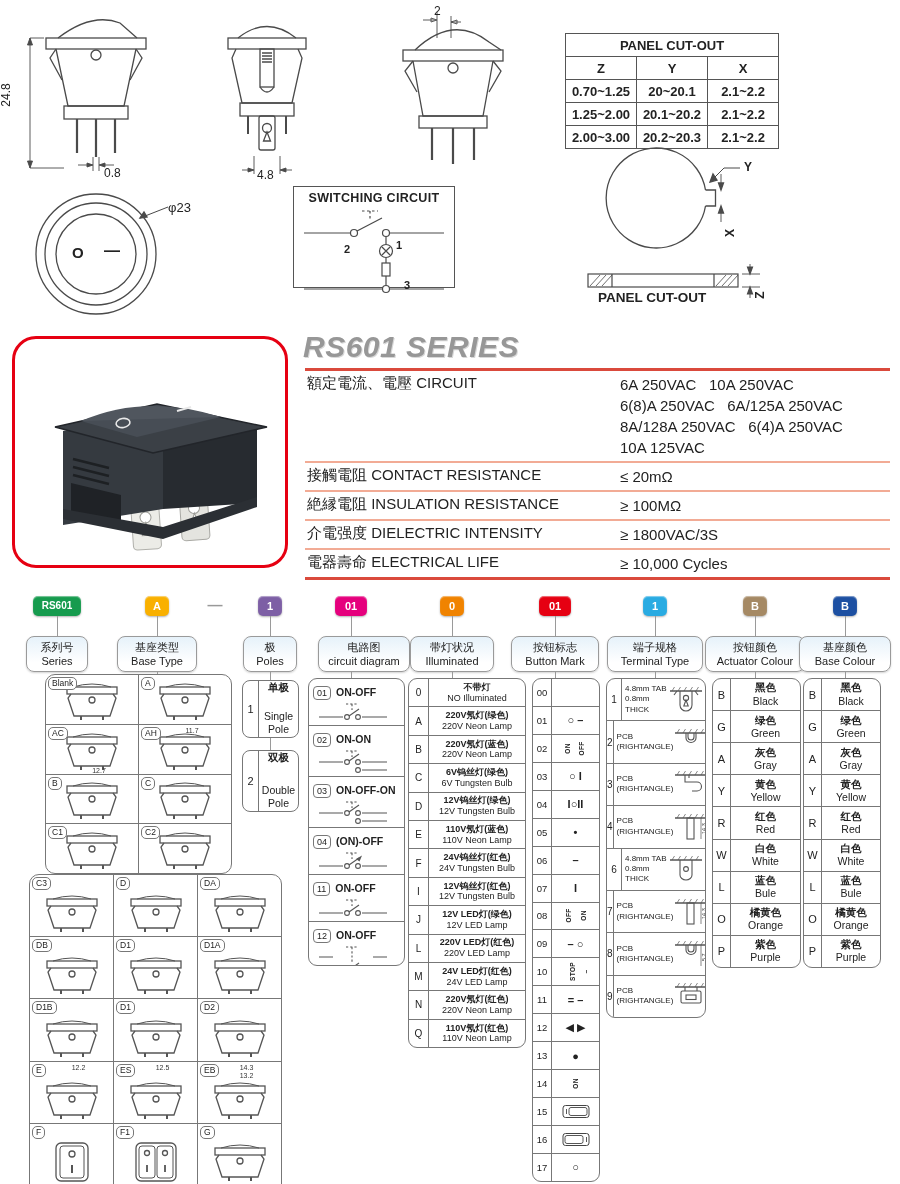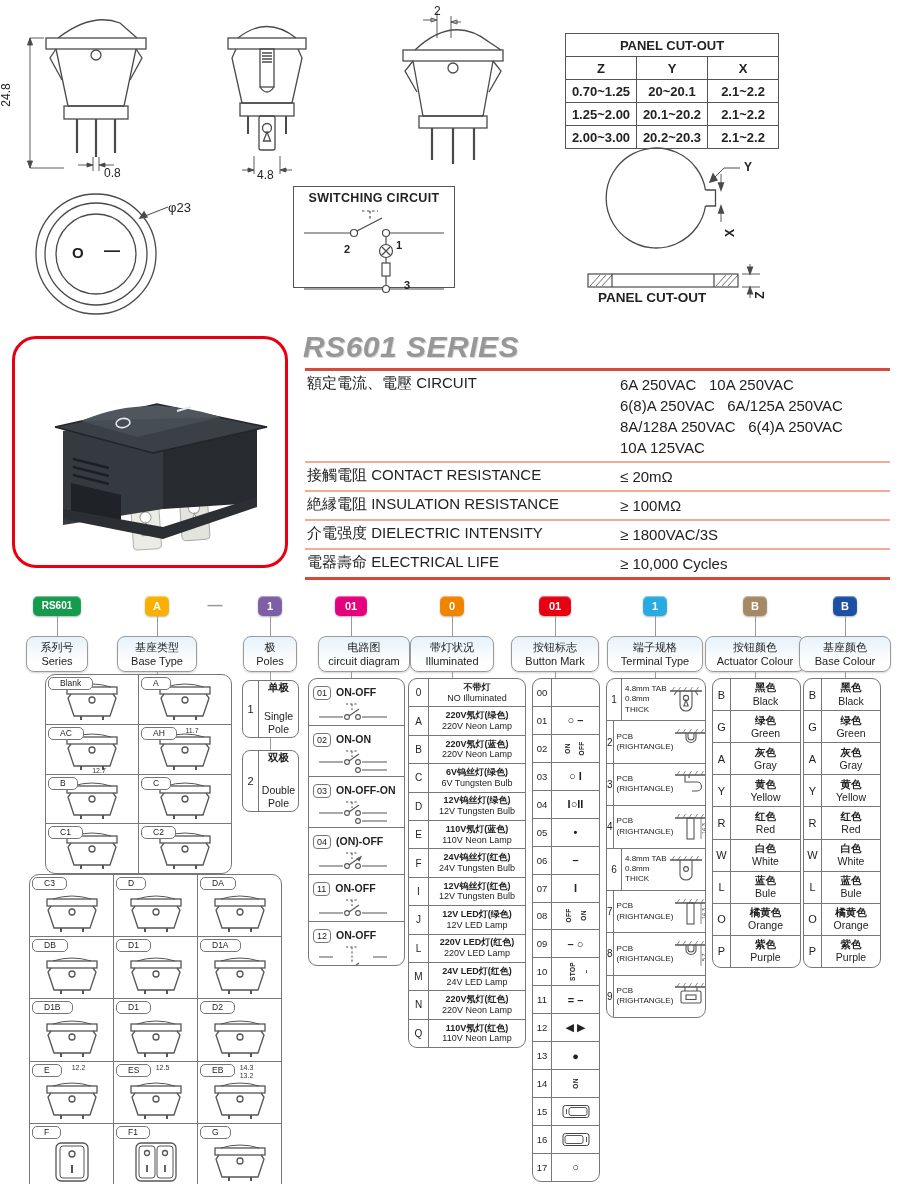--- a/index.html
+++ b/index.html
@@ -50,21 +50,21 @@
 .clabel{font-size:10.5px;font-weight:bold}
 .pbox{position:absolute;left:242px;width:57px;border:1.4px solid #777;border-radius:8px;display:flex;background:#fff}
 .pcode{width:16px;border-right:1.3px solid #777;display:flex;align-items:center;justify-content:center;font-size:11px}
 .ptxt{flex:1;display:flex;flex-direction:column;align-items:center;justify-content:space-between;font-size:10.5px;line-height:1.3;text-align:center}
 .ptxt .zh{font-weight:bold}
 .bt{position:absolute;border:1.4px solid #777;border-radius:10px;background:#fff;display:flex;flex-direction:column;overflow:hidden}
 .btrow{display:flex;flex:1;border-bottom:1.3px solid #777;min-height:0}
 .btrow:last-child{border-bottom:none}
 .btcell{flex:1;position:relative;border-right:1.3px solid #777;display:flex;align-items:flex-end;justify-content:center;padding-bottom:2px}
 .btcell:last-child{border-right:none}
-.btchip{position:absolute;left:2px;top:2px;border:1.2px solid #777;border-radius:5px;font-size:8.5px;padding:0 11px;line-height:11px;background:#fff;z-index:2}
+.btchip{position:absolute;left:2px;top:2px;border:1.2px solid #777;border-radius:5px;font-size:8.5px;padding:0 3px;line-height:11px;background:#fff;z-index:2}
 .btdim{position:absolute;left:14px;right:0;text-align:center;font-size:7px;color:#333}
 </style>
 </head>
 <body>
 
 <div class="page">
 
   <svg class="abs" style="left:20px;top:8px" width="150" height="180" viewBox="0 0 150 180">
     <g stroke="#4a4a4a" stroke-width="1.3" fill="none">
       <path d="M38 30 Q72 4 100 15 L117 30"></path>

